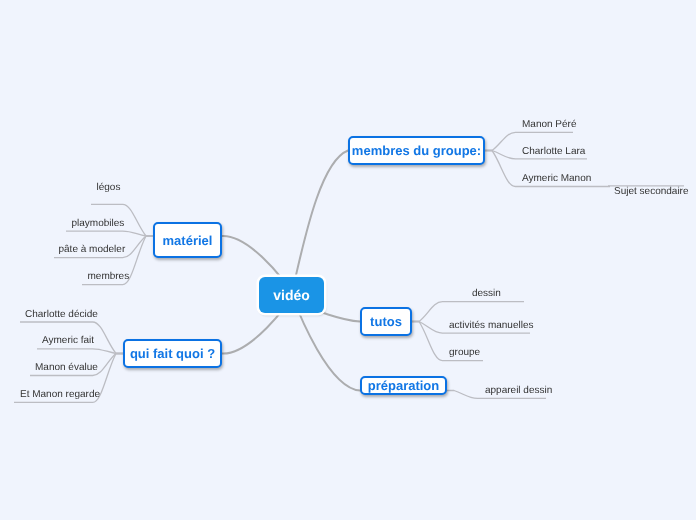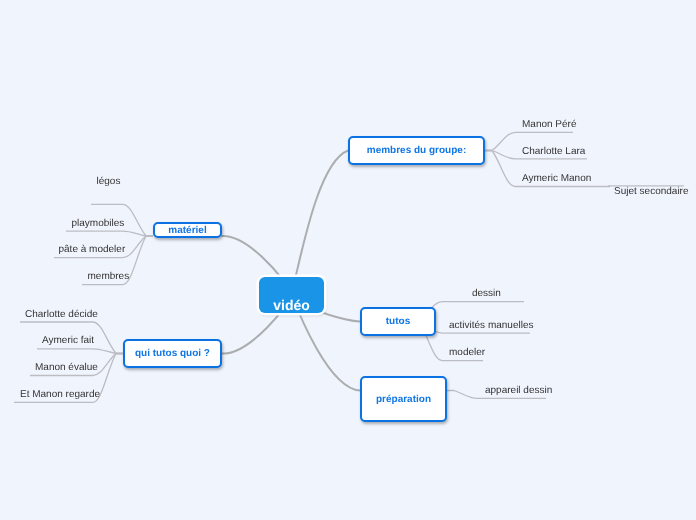--- a/index.html
+++ b/index.html
@@ -5,22 +5,22 @@
 <style>
   html,body{margin:0;padding:0;}
   body{width:696px;height:520px;background:#f0f4fd;overflow:hidden;
        font-family:"Liberation Sans",sans-serif;
        -webkit-font-smoothing:antialiased;text-rendering:geometricPrecision;}
   #stage{position:relative;width:696px;height:520px;}
   #links{position:absolute;left:0;top:0;width:696px;height:520px;overflow:visible;}
   .node{position:absolute;box-sizing:border-box;display:flex;align-items:center;
         justify-content:center;white-space:nowrap;}
   .root-node{background:#1a94e6;color:#fff;font-weight:bold;font-size:14px;
-        border-radius:6px;box-shadow:0 0 0 2.5px #fff, 1px 2px 3px rgba(0,0,0,.3);align-items:flex-end;}
-  .branch-node{background:#fff;color:#1277e5;font-weight:bold;font-size:10px;
+        border-radius:6px;box-shadow:0 0 0 2.5px #fff, 1px 2px 3px rgba(0,0,0,.3);}
+  .branch-node{background:#fff;color:#1277e5;font-weight:bold;font-size:13px;
         border-radius:5px;border:2px solid #0b72e3;box-shadow:1px 2px 3px rgba(0,0,0,.3);}
   .leaf-label{position:absolute;color:#333;font-size:10px;white-space:nowrap;line-height:1;}
 </style>
 </head>
 <body>
 
 <div id="stage">
 <svg id="links" viewBox="0 0 696 520" xmlns="http://www.w3.org/2000/svg">
 <g fill="none" stroke="#bcbdc3" stroke-width="1.3">
 <path d="M91.0,204.3 L122.7,204.3 C131.8,204.3 136.7,224.5 146.0,236.0 L153.0,236.0"></path>
@@ -47,41 +47,41 @@
 <path d="M291.5,294 C307.3,312.4 350.2,320.9 360,321.5"></path>
 <path d="M291.5,294 C299.2,314.5 329,388.4 360,390.5"></path>
 </g>
 </svg>
 <div class="node root-node" style="left:259px;top:277px;width:65px;height:36px">
       <span>vidéo</span>
     </div>
 <div class="node branch-node" style="left:348px;top:136px;width:137px;height:29px">
       <span>membres du groupe:</span>
     </div>
-<div class="node branch-node" style="left:153px;top:222px;width:69px;height:16px">
+<div class="node branch-node" style="left:153px;top:222px;width:69px;height:36px">
       <span>matériel</span>
     </div>
 <div class="node branch-node" style="left:123px;top:339px;width:99px;height:29px">
-      <span>qui tutos quoi ?</span>
+      <span>qui fait quoi ?</span>
     </div>
-<div class="node branch-node" style="left:360px;top:307px;width:76px;height:29px">
+<div class="node branch-node" style="left:360px;top:307px;width:52px;height:29px">
       <span>tutos</span>
     </div>
-<div class="node branch-node" style="left:360px;top:376px;width:87px;height:46px">
+<div class="node branch-node" style="left:360px;top:376px;width:87px;height:19px">
       <span>préparation</span>
     </div>
 <div class="leaf-label" style="left:522px;top:119.9px">Manon Péré</div>
 <div class="leaf-label" style="left:522px;top:146.5px">Charlotte Lara</div>
 <div class="leaf-label" style="left:522px;top:174.1px">Aymeric Manon</div>
 <div class="leaf-label" style="left:614px;top:187px">Sujet secondaire</div>
-<div class="leaf-label" style="left:96.5px;top:177px">légos</div>
+<div class="leaf-label" style="left:96.5px;top:183px">légos</div>
 <div class="leaf-label" style="left:71.5px;top:218.8px">playmobiles</div>
 <div class="leaf-label" style="left:58.5px;top:245.3px">pâte à modeler</div>
 <div class="leaf-label" style="left:87.5px;top:272.3px">membres</div>
 <div class="leaf-label" style="left:25px;top:309.6px">Charlotte décide</div>
 <div class="leaf-label" style="left:42px;top:336.4px">Aymeric fait</div>
 <div class="leaf-label" style="left:35px;top:363.1px">Manon évalue</div>
 <div class="leaf-label" style="left:20px;top:390px">Et Manon regarde</div>
 <div class="leaf-label" style="left:472px;top:289.3px">dessin</div>
 <div class="leaf-label" style="left:449px;top:320.7px">activités manuelles</div>
-<div class="leaf-label" style="left:449px;top:348.2px">modeler</div>
+<div class="leaf-label" style="left:449px;top:348.2px">groupe</div>
 <div class="leaf-label" style="left:485px;top:386px">appareil dessin</div>
 </div>
 
 </body></html>

